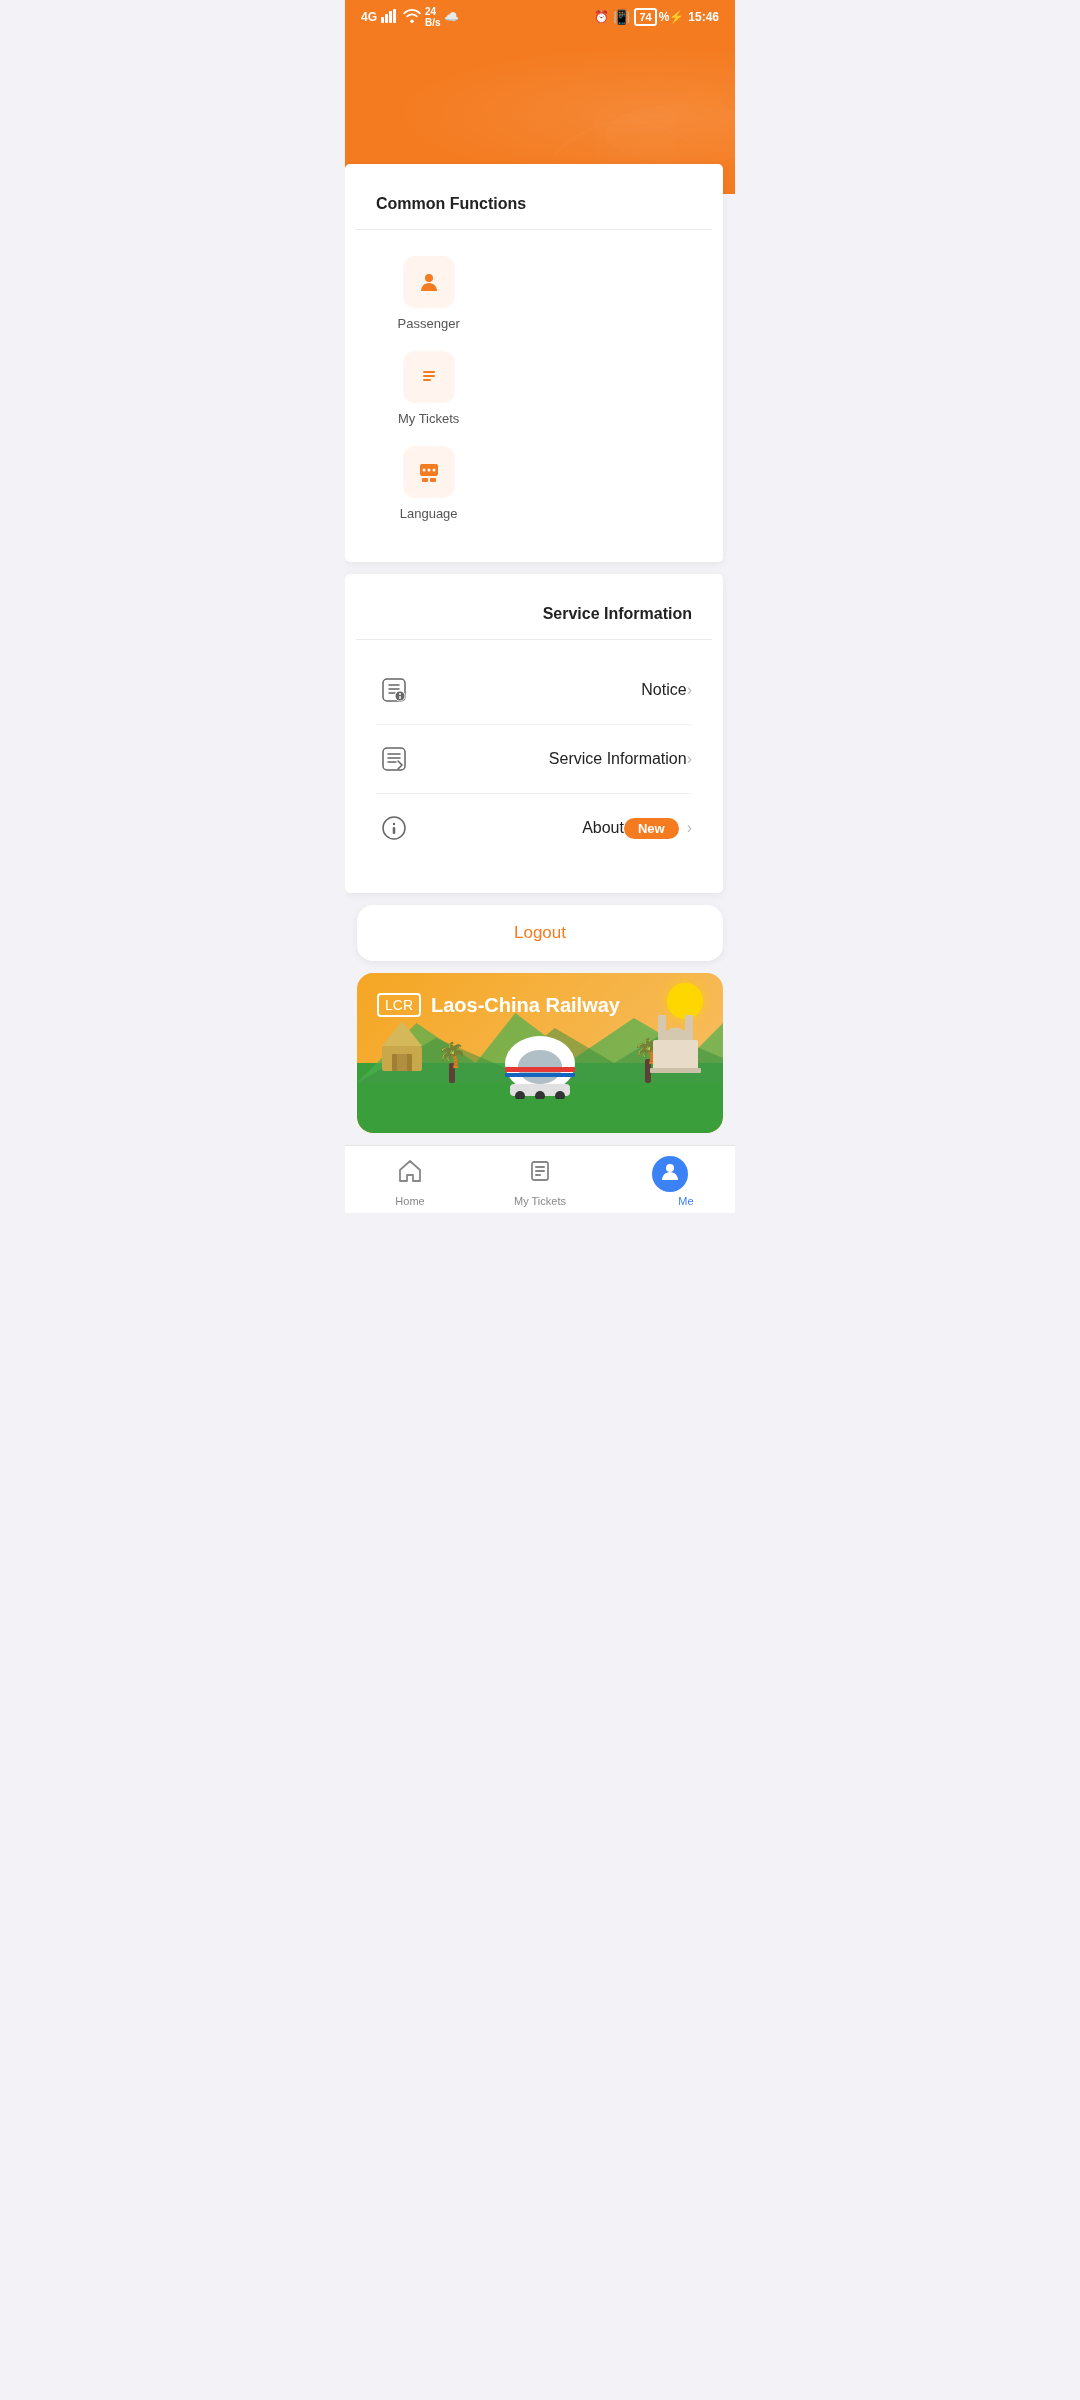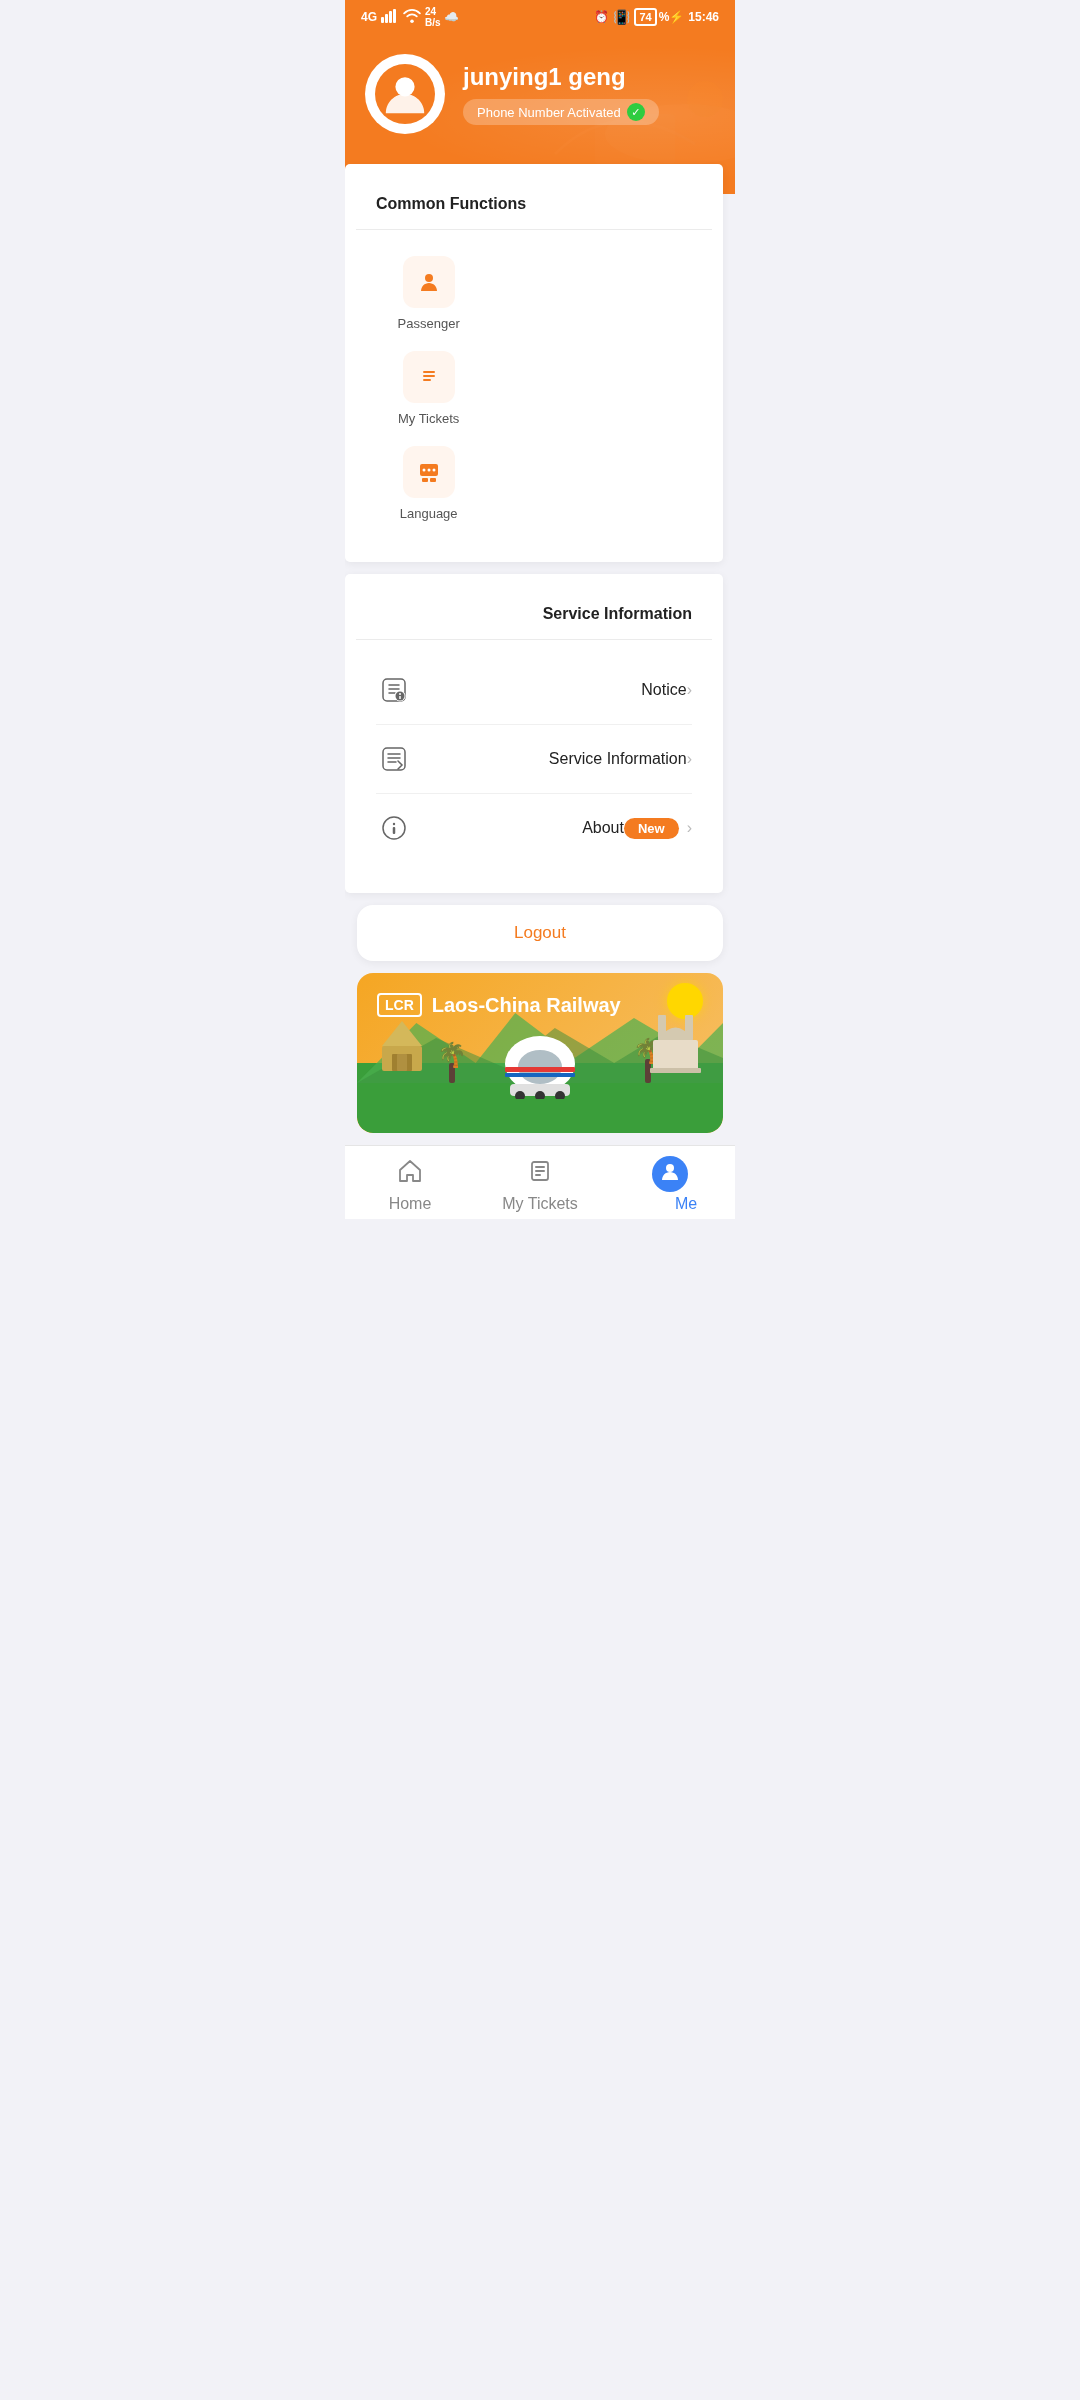--- a/index.html
+++ b/index.html
@@ -229,21 +229,21 @@
       align-items: center;
       gap: 10px;
       color: white;
       z-index: 2;
     }
     .lcr-box {
       border: 2px solid white;
       border-radius: 4px;
       padding: 2px 6px;
       font-size: 14px;
-      font-weight: 700;
+      font-weight: 400;
       color: white;
     }
     .lcr-title {
       font-size: 20px;
       font-weight: 700;
       color: white;
     }
 
     
     .banner-scene {
@@ -329,21 +329,21 @@
     .nav-item {
       flex: 1;
       display: flex;
       flex-direction: column;
       align-items: center;
       padding: 10px 0 6px;
       cursor: pointer;
       gap: 3px;
     }
     .nav-icon { font-size: 24px; }
-    .nav-label { font-size: 16px; color: #888; }
+    .nav-label { font-size: 11px; color: #888; }
     .nav-icon-wrap {
       width: 36px; height: 36px;
       border-radius: 50%;
       display: flex; align-items: center; justify-content: center;
     }
     .nav-icon-wrap.active-bg {
       background: #3b82f6;
     }
     .nav-icon-wrap .nav-icon { color: white; }
   </style>
@@ -383,38 +383,20 @@
 
 <div class="header-area">
 
   <svg class="header-deco" viewBox="0 0 200 120" fill="none">
     <ellipse cx="150" cy="60" rx="80" ry="30" fill="rgba(255,255,255,0.1)"></ellipse>
     <path d="M20 80 Q80 20 160 70" stroke="rgba(255,255,255,0.1)" stroke-width="3" fill="none"></path>
     <rect x="60" y="40" width="80" height="50" rx="4" fill="rgba(255,255,255,0.07)"></rect>
     <circle cx="170" cy="25" r="18" fill="rgba(255,180,0,0.15)"></circle>
   </svg>
 
-  <div class="profile-row">
-    <div class="avatar-circle">
-      <div class="avatar-inner">
-
-        <svg viewBox="0 0 40 40" width="48" height="48" fill="white">
-          <circle cx="20" cy="14" r="8"></circle>
-          <path d="M4 36c0-8.837 7.163-16 16-16s16 7.163 16 16" fill-opacity="0.9"></path>
-        </svg>
-      </div>
-    </div>
-    <div class="profile-info">
-      <div class="profile-name">junying1 geng</div>
-      <div class="phone-badge">
-        <span>Phone Number Activated</span>
-        <div class="check-icon">✓</div>
-      </div>
-    </div>
-  </div>
 </div>
 
 <div class="card" style="margin-top:-30px;">
   <div class="card-title">Common Functions</div>
   <div class="card-divider"></div>
   <div class="functions-grid">
     <div class="functions-row">
       <div class="function-item">
         <div class="function-icon">
           <svg width="30" height="30" viewBox="0 0 30 30" fill="#f47b20">

